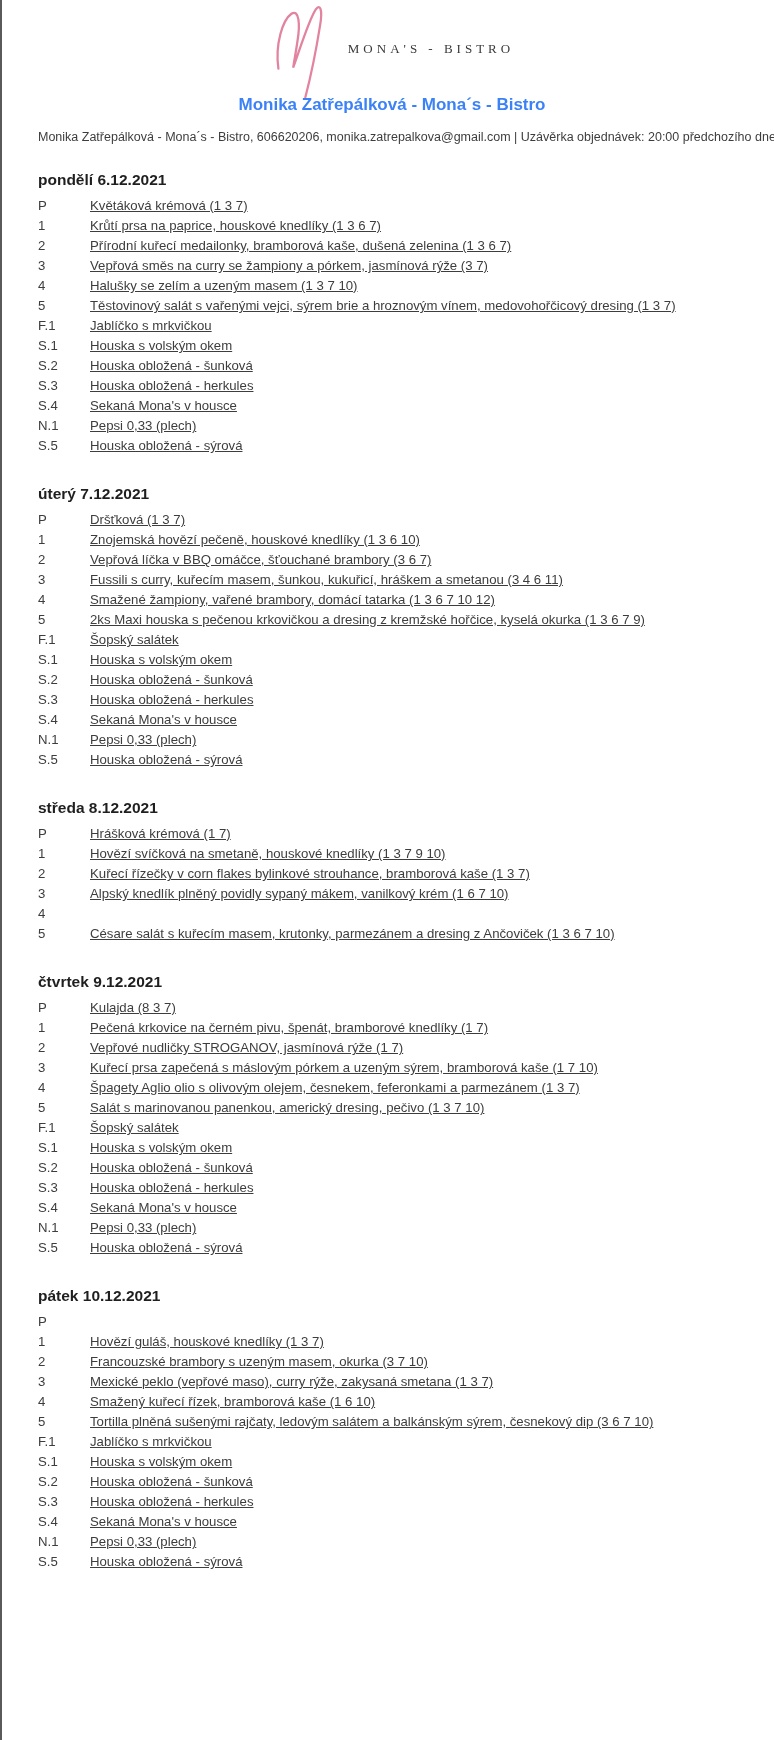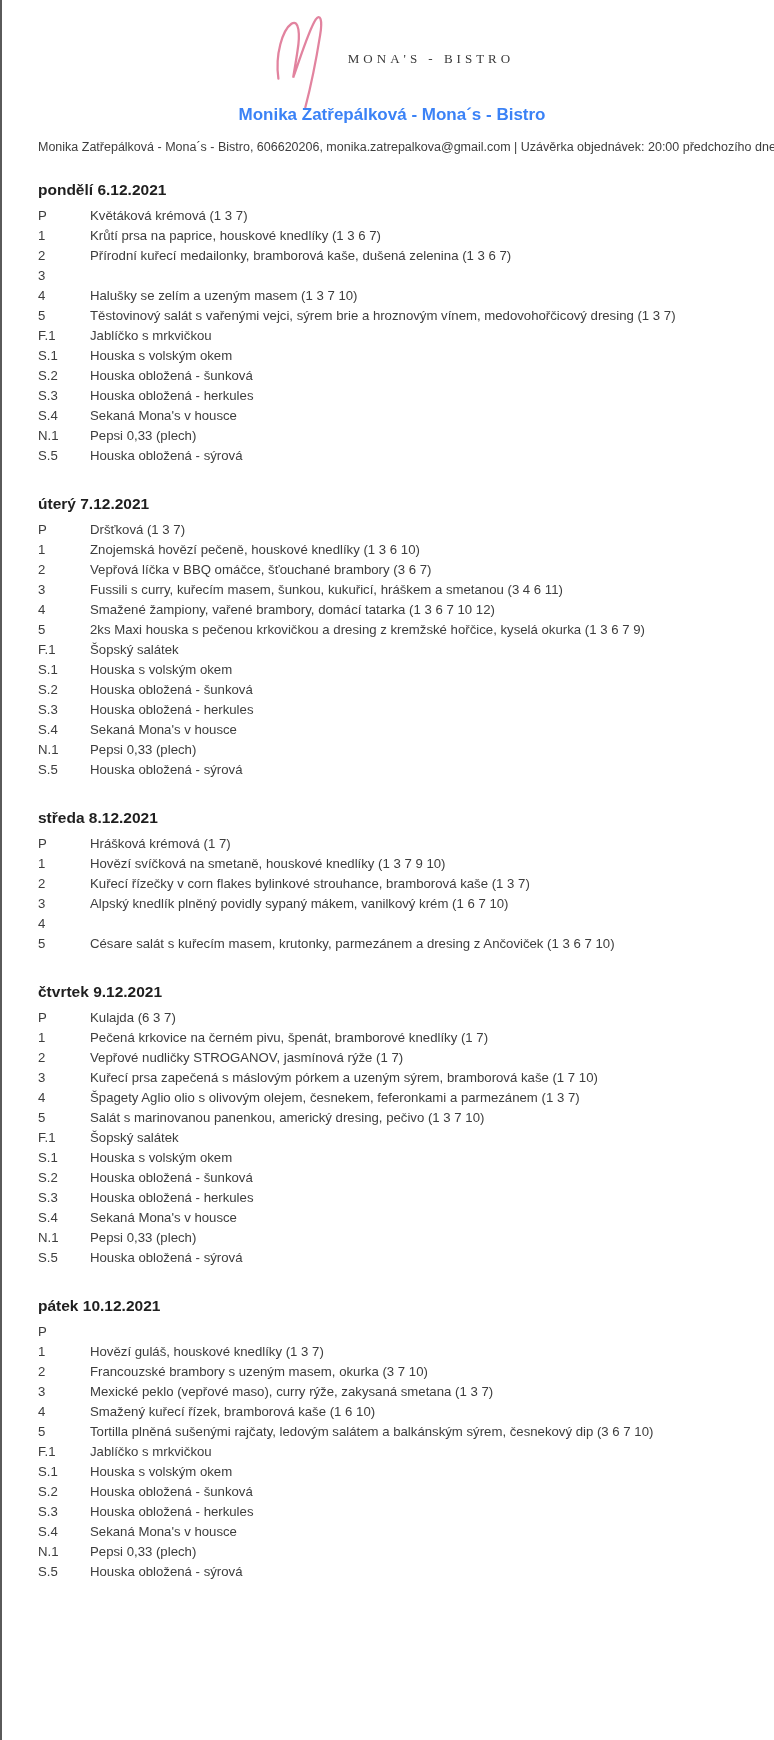--- a/index.html
+++ b/index.html
@@ -4,21 +4,21 @@
 <style>
   * { margin: 0; padding: 0; box-sizing: border-box; }
   html, body { background: #ffffff; }
   body {
     width: 774px;
     min-height: 1740px;
     font-family: "Liberation Sans", sans-serif;
     color: #3d3d3d;
     border-left: 2px solid #5a5a5a;
   }
-  .page { padding: 12px 28px 60px 36px; }
+  .page { padding: 2px 28px 60px 36px; }
 
   
   .logo-wrap {
     display: flex;
     justify-content: center;
     align-items: center;
     gap: 16px;
     height: 88px;
     margin-bottom: 2px;
   }
@@ -56,21 +56,21 @@
     margin-bottom: 9px;
   }
   .menu-row {
     display: flex;
     align-items: baseline;
     height: 20px;
     font-size: 13.2px;
     color: #3d3d3d;
   }
   .code { flex: 0 0 52px; }
-  .desc { flex: 1; white-space: nowrap; }
+  .desc { flex: 1; white-space: nowrap; text-decoration: underline; }
 </style>
 </head>
 <body>
 
 <div class="page">
 
   <div class="logo-wrap">
     <svg class="monogram" width="62" height="100" viewBox="0 0 70 115" fill="none" xmlns="http://www.w3.org/2000/svg">
       <path d="M 9 80 C 5 52 14 24 24 17 C 33 11 34 30 31 48 C 29 62 27 72 26 79 C 33 60 44 24 52 12 C 57 5 60 12 57 30 C 53 55 46 90 40 113" stroke="#e2839f" stroke-width="2.6" stroke-linecap="round" fill="none"></path>
     </svg>
@@ -90,20 +90,21 @@
         <div class="menu-row">
           <span class="code">1</span>
           <span class="desc">Krůtí prsa na paprice, houskové knedlíky (1 3 6 7)</span>
         </div>
         <div class="menu-row">
           <span class="code">2</span>
           <span class="desc">Přírodní kuřecí medailonky, bramborová kaše, dušená zelenina (1 3 6 7)</span>
         </div>
         <div class="menu-row">
           <span class="code">3</span>
+          <span class="desc">Vepřová směs na curry se žampiony a pórkem, jasmínová rýže (3 7)</span>
         </div>
         <div class="menu-row">
           <span class="code">4</span>
           <span class="desc">Halušky se zelím a uzeným masem (1 3 7 10)</span>
         </div>
         <div class="menu-row">
           <span class="code">5</span>
           <span class="desc">Těstovinový salát s vařenými vejci, sýrem brie a hroznovým vínem, medovohořčicový dresing (1 3 7)</span>
         </div>
         <div class="menu-row">
@@ -213,21 +214,21 @@
         </div>
         <div class="menu-row">
           <span class="code">5</span>
           <span class="desc">Césare salát s kuřecím masem, krutonky, parmezánem a dresing z Ančoviček (1 3 6 7 10)</span>
         </div>
       </section>
       <section class="day">
         <h2 class="day-title">čtvrtek 9.12.2021</h2>
         <div class="menu-row">
           <span class="code">P</span>
-          <span class="desc">Kulajda (6 3 7)</span>
+          <span class="desc">Kulajda (8 3 7)</span>
         </div>
         <div class="menu-row">
           <span class="code">1</span>
           <span class="desc">Pečená krkovice na černém pivu, špenát, bramborové knedlíky (1 7)</span>
         </div>
         <div class="menu-row">
           <span class="code">2</span>
           <span class="desc">Vepřové nudličky STROGANOV, jasmínová rýže (1 7)</span>
         </div>
         <div class="menu-row">

